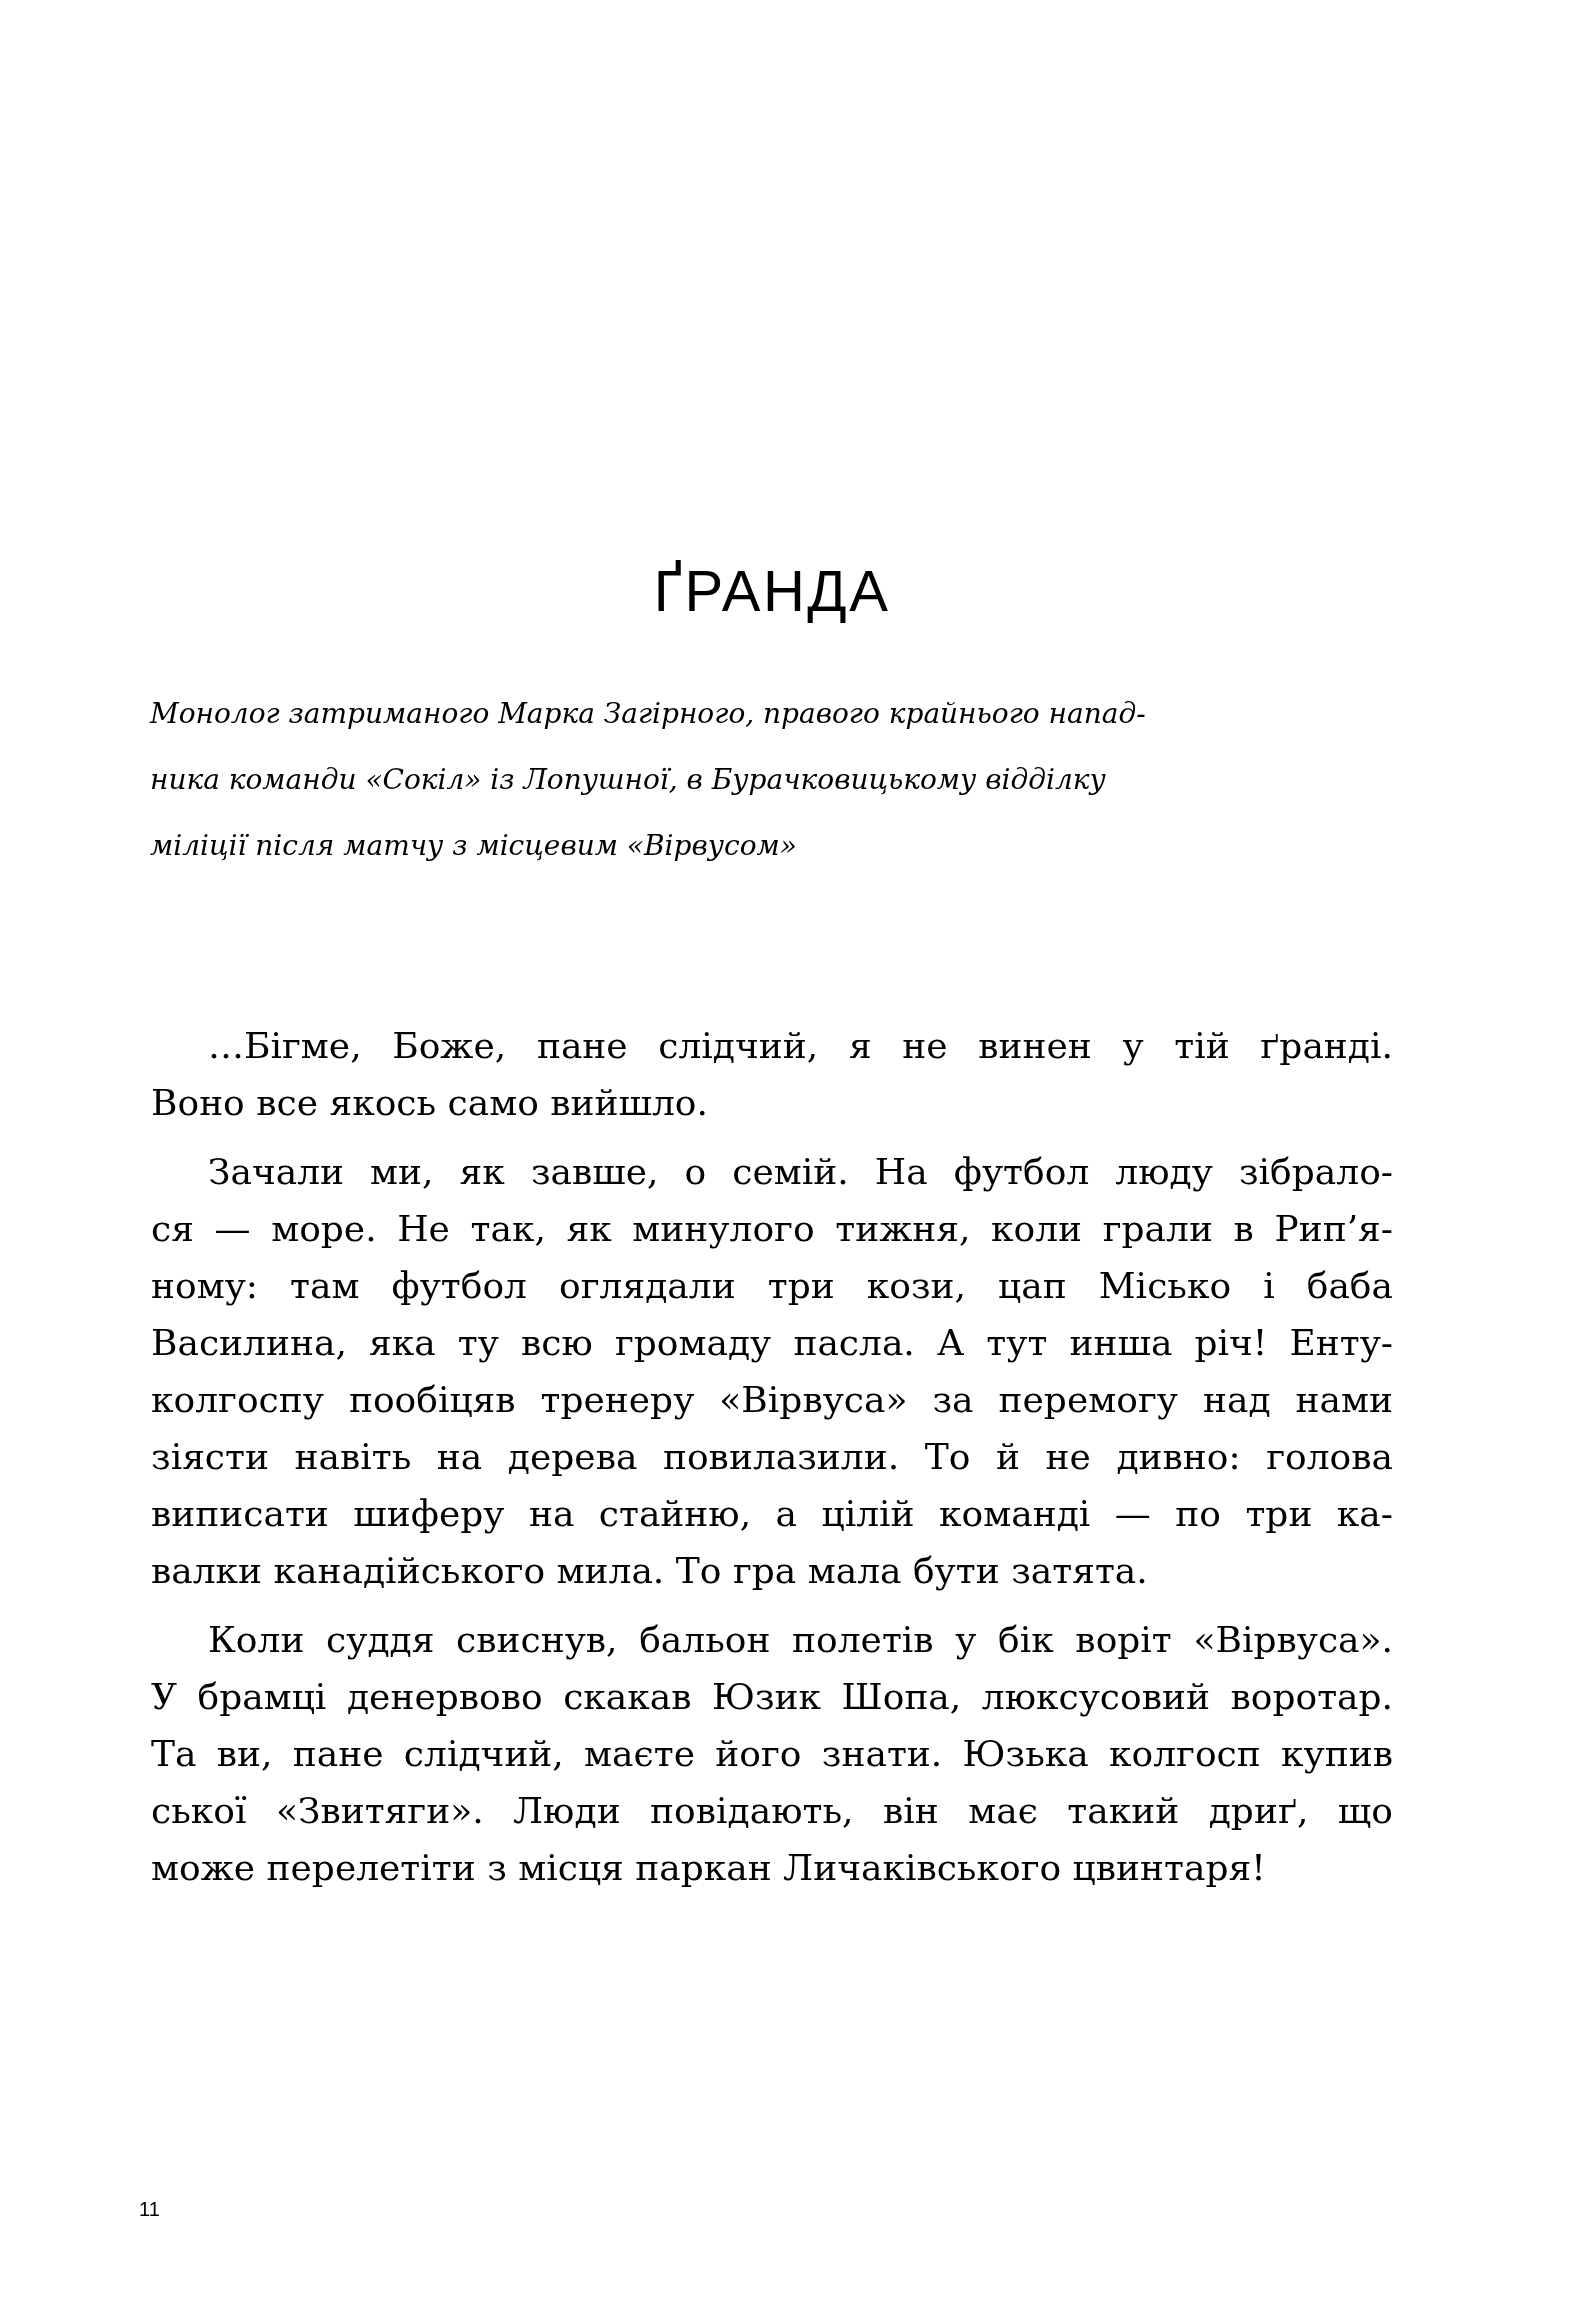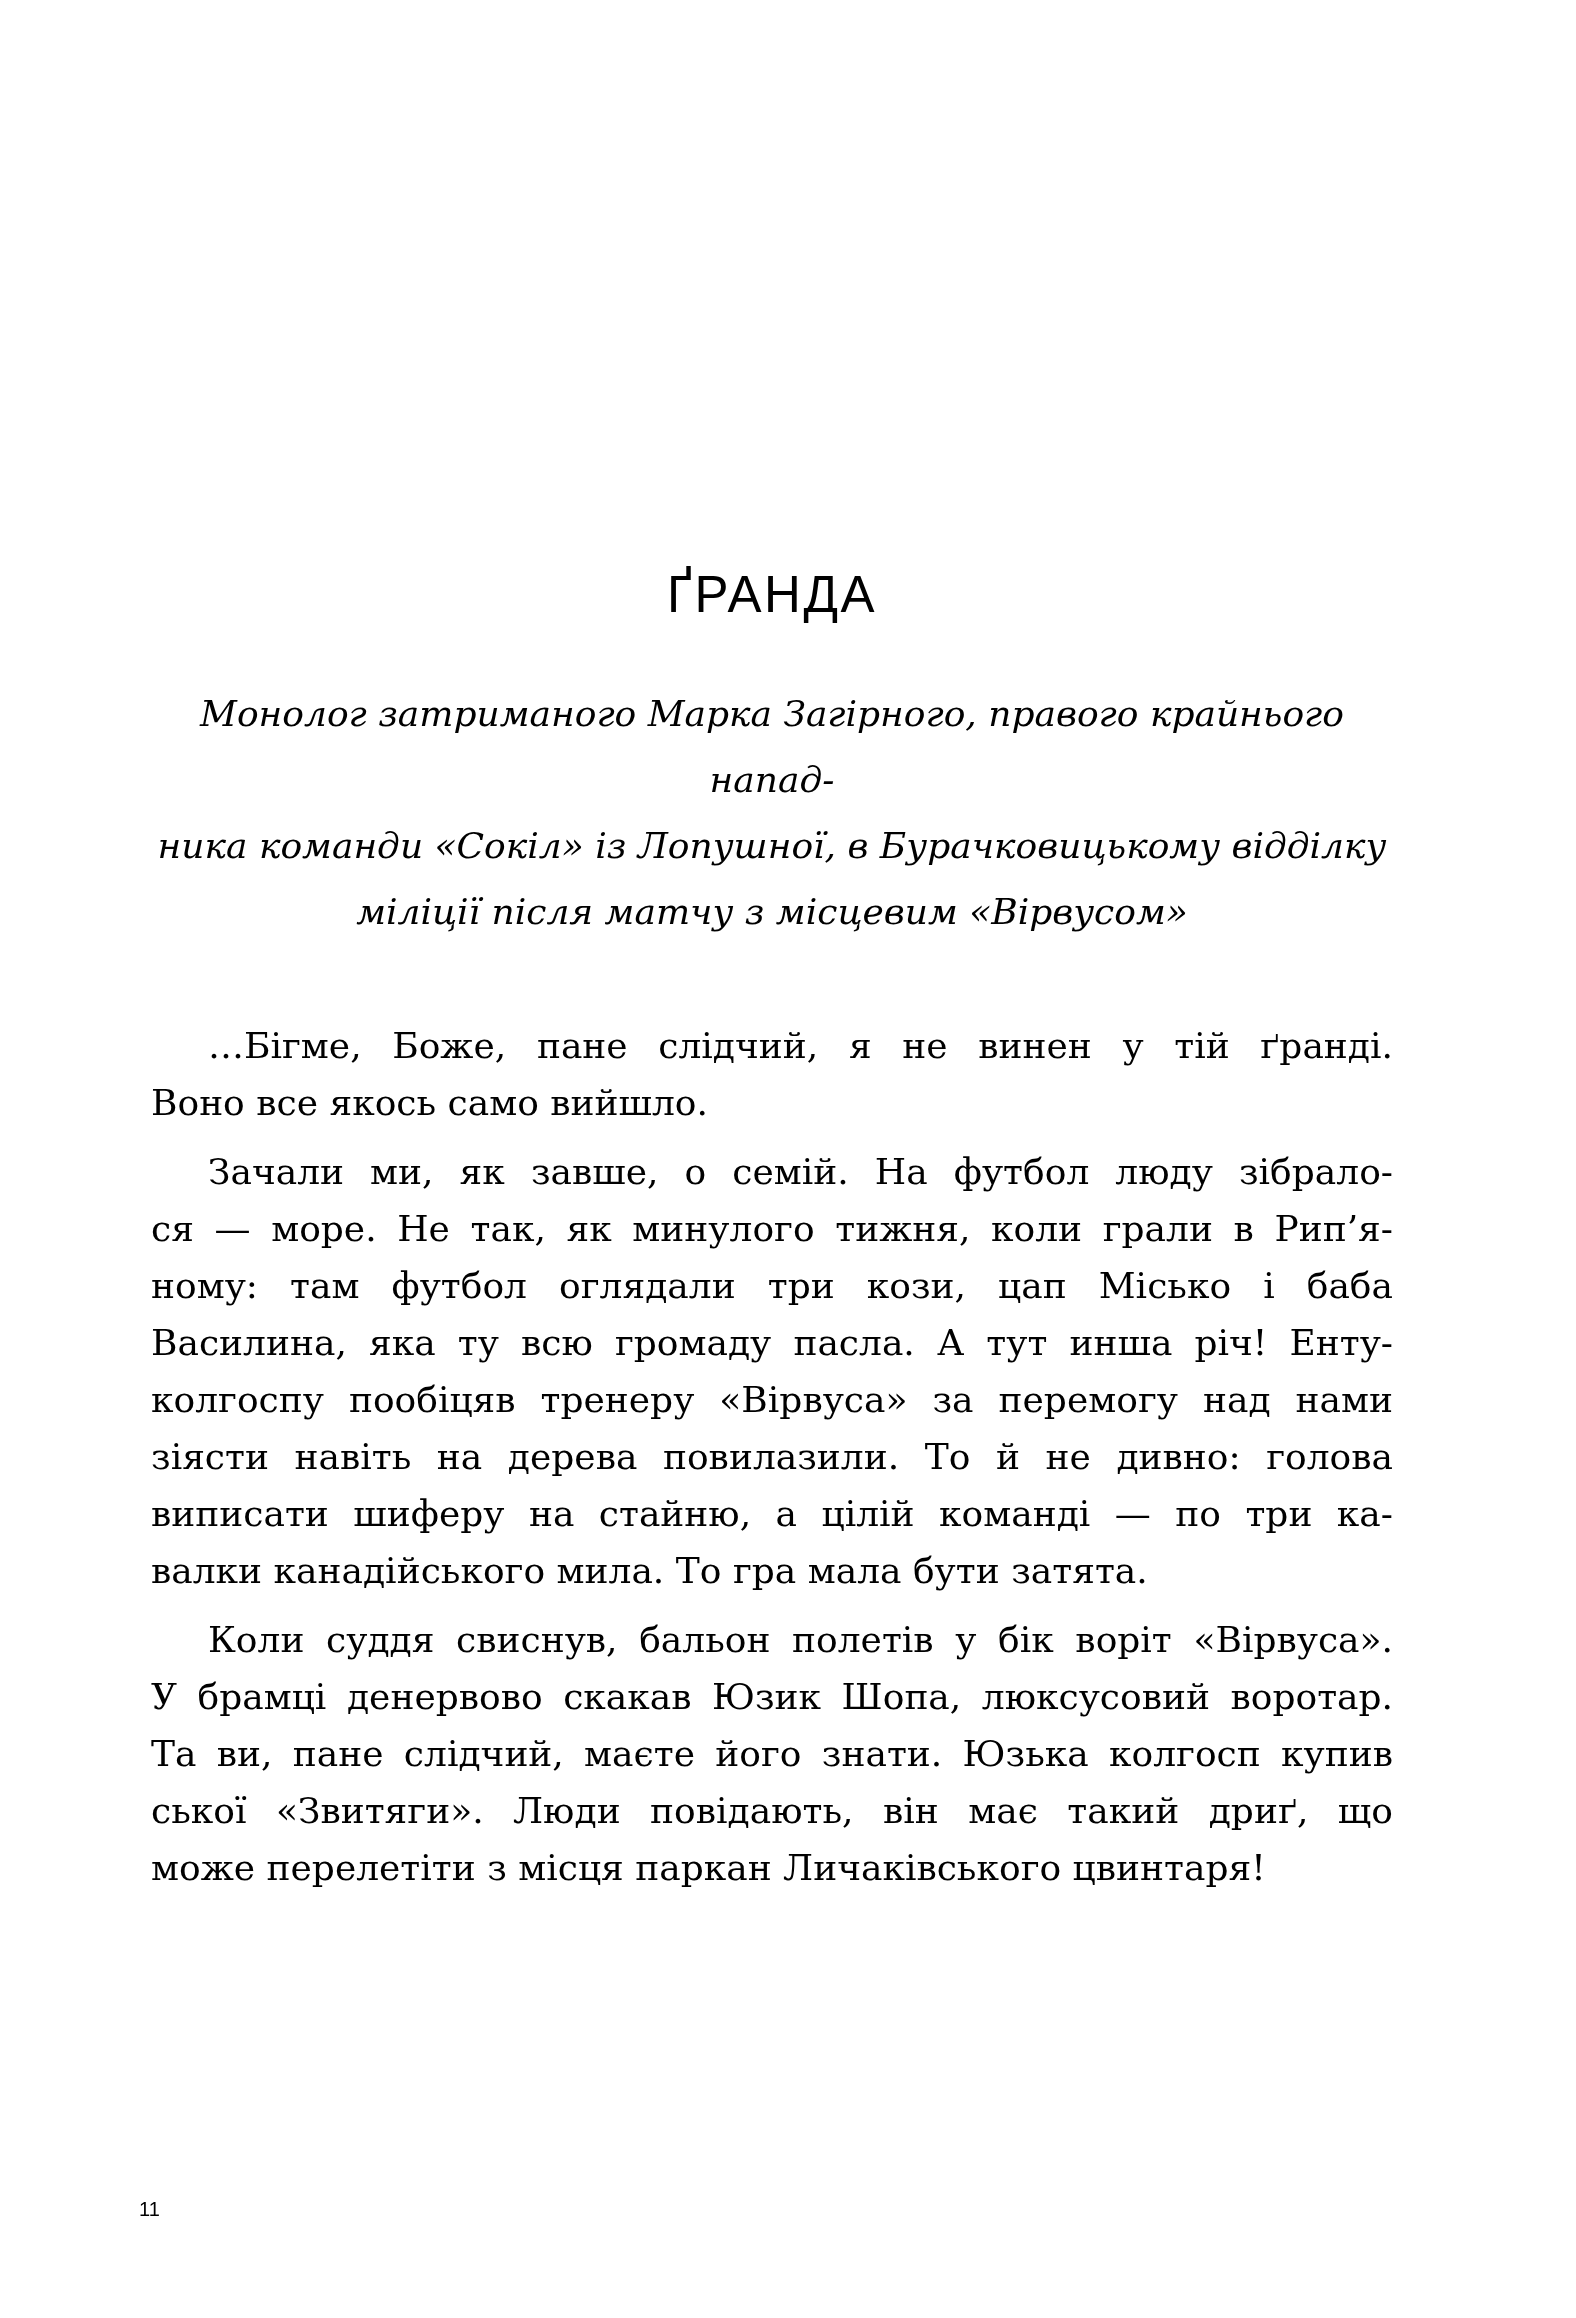--- a/index.html
+++ b/index.html
@@ -20,32 +20,31 @@
     inset: 0;
   }
   .chapter-title {
     position: absolute;
     top: 557px;
     left: 139px;
     width: 1266px;
     text-align: center;
     font-family: "Liberation Sans", sans-serif;
     font-weight: 400;
-    font-size: 51px;
+    font-size: 58px;
     letter-spacing: 2.5px;
-    margin-top: 8px;
   }
   .epigraph {
     position: absolute;
     top: 681px;
-    left: 139px;
+    left: 150px;
     width: 1266px;
-    text-align: center;
+    text-align: left;
     font-style: italic;
-    font-size: 36px;
+    font-size: 28px;
     line-height: 66px;
   }
   .body-text {
     position: absolute;
     top: 1005px;
     left: 139px;
     width: 1266px;
     font-size: 36px;
     line-height: 57px;
   }

